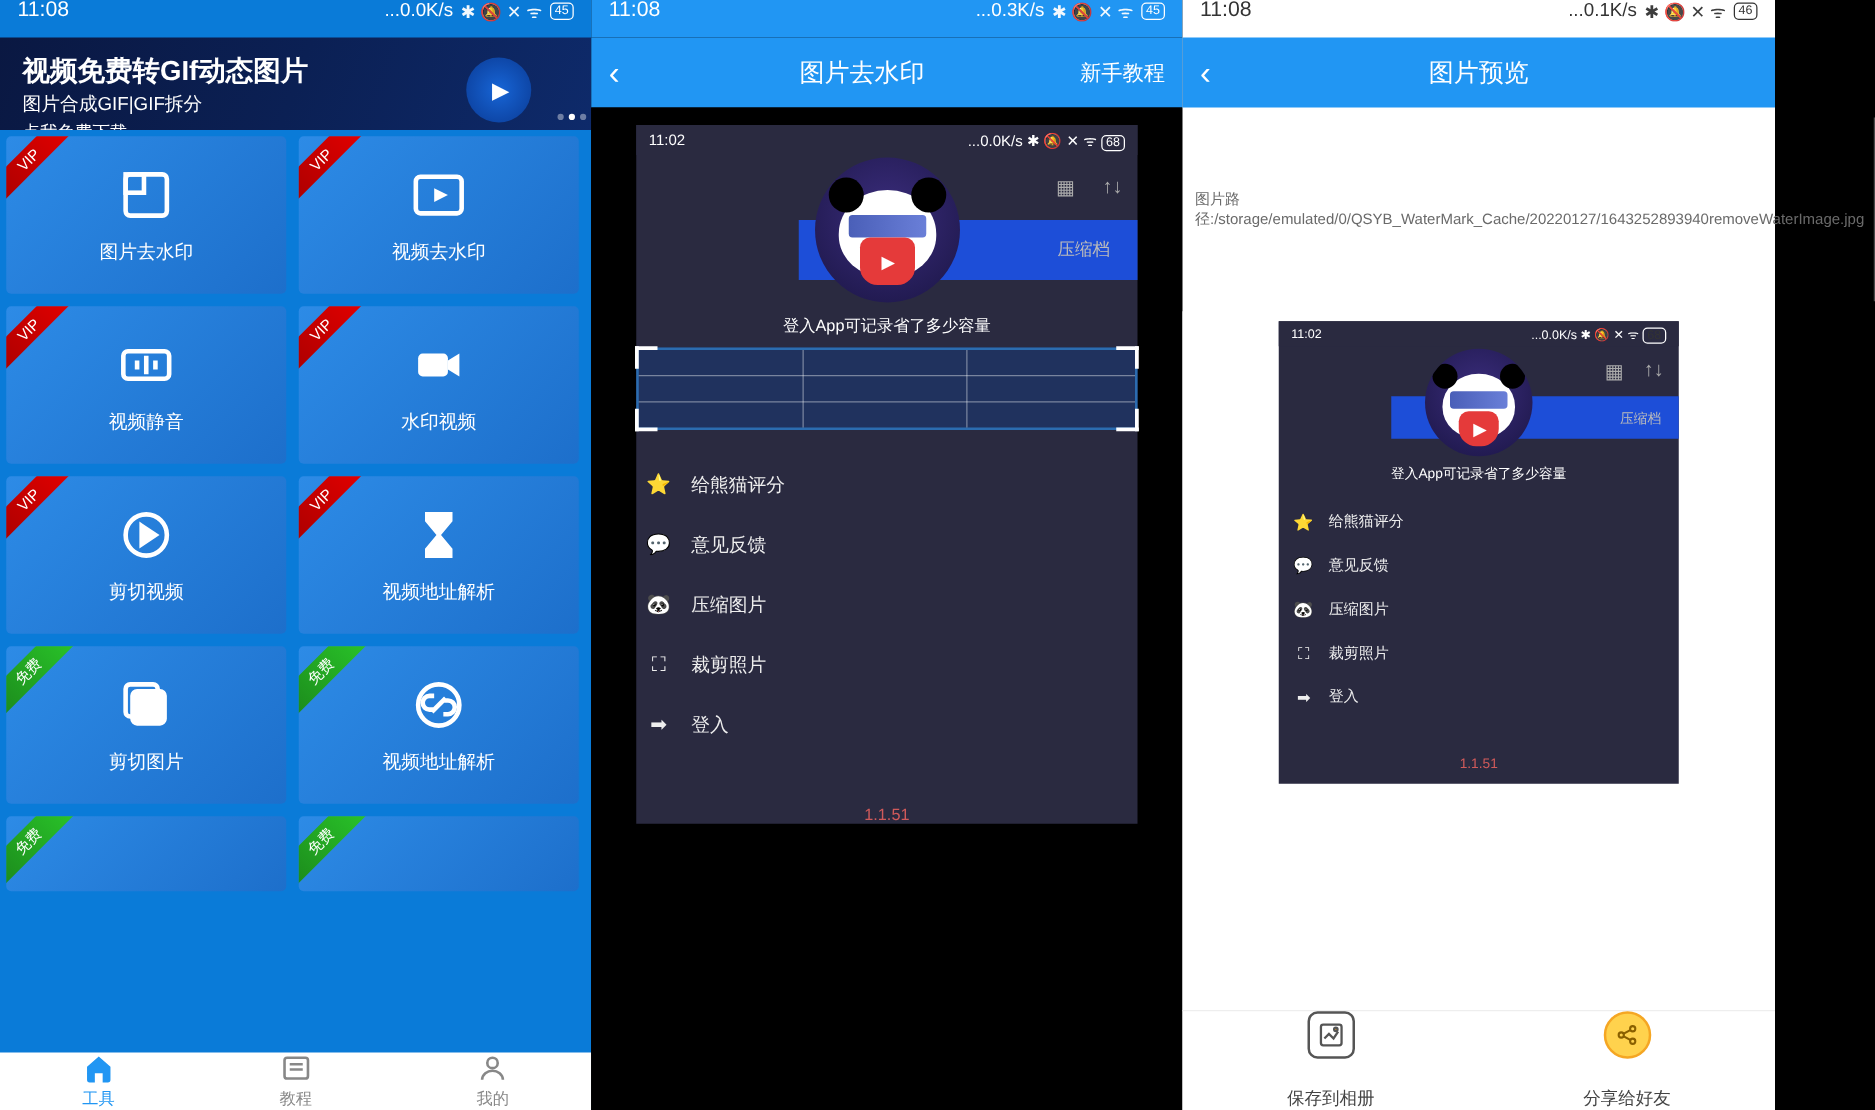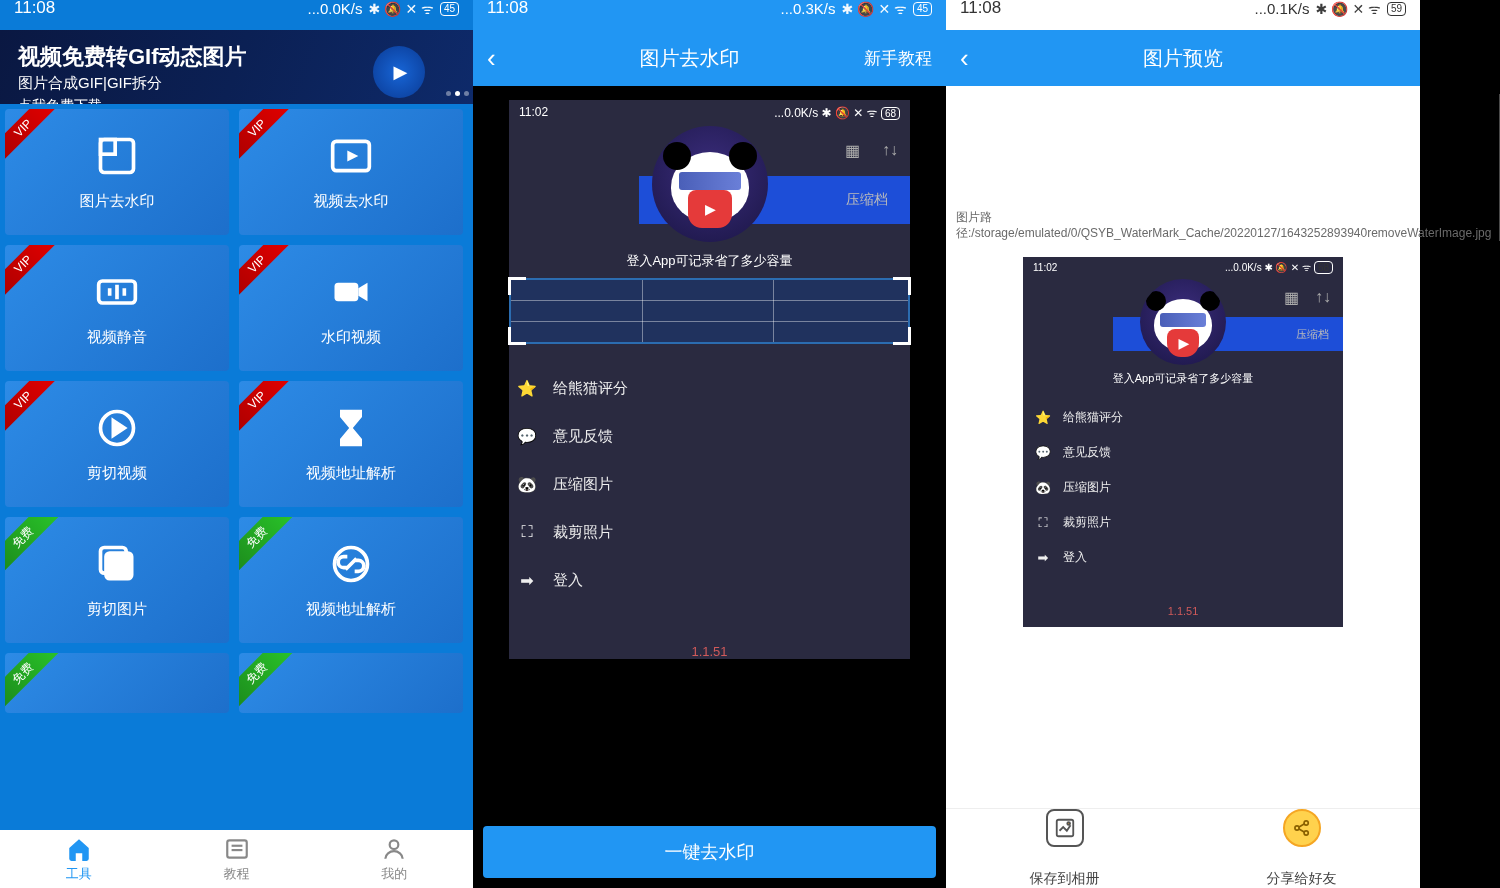--- a/index.html
+++ b/index.html
@@ -34,21 +34,21 @@
 
   .grid { flex: 1; overflow: hidden; padding: 0; }
   .grid-row { display: flex; gap: 10px; padding: 5px 10px 5px 5px;}
   .tile { flex: 1; height: 126px; background: linear-gradient(135deg,#2d8be6,#1d6fcb); border-radius: 4px; display: flex; flex-direction: column; align-items: center; justify-content: center; color: #fff; position: relative; overflow:hidden;}
   .tile .ico { width: 44px; height: 44px; margin-bottom: 14px; display:flex; align-items:center; justify-content:center;}
   .tile .lbl { font-size: 15px; }
   .ribbon { position: absolute; top: 10px; left: -22px; width: 80px; text-align: center; font-size: 12px; color: #fff; padding: 2px 0; transform: rotate(-45deg); }
   .ribbon.vip { background: linear-gradient(90deg,#a00,#e30000); }
   .ribbon.free { background: linear-gradient(90deg,#1c8a1c,#29c229); }
 
-  .tabbar { height: 58px; background: #fff; display: flex; }
+  .tabbar { height: 46px; background: #fff; display: flex; }
   .tab { flex: 1; display: flex; flex-direction: column; align-items: center; justify-content: center; gap: 3px; color: #888; font-size: 13px;}
   .tab.active { color: #2196f3; }
   .tab svg{width:26px;height:26px;}
 
   
   .header2 { height: 56px; background: #2196f3; display: flex; align-items: center; color: #fff; padding: 0 14px; font-size: 20px; }
   .header2 .back { width: 28px; font-size: 26px;}
   .header2 .title { flex: 1; text-align: center; }
   .header2 .right { font-size: 17px; text-align: center; }
   .p2-body { flex: 1; background: #000; position: relative; padding:0 36px; }
@@ -76,21 +76,21 @@
   .menu{margin-top:20px;}
   .menu-item{display:flex;align-items:center;gap:16px;color:#eee;font-size:15px;padding:14px 8px;}
   .menu-item .mi-ico{width:20px;height:20px;display:flex;align-items:center;justify-content:center;font-size:16px;}
   .version{color:#d05a5a;font-size:13px;text-align:center;margin-top:40px;}
   .p2-btn{height:52px;background:#2196f3;color:#fff;font-size:18px;display:flex;align-items:center;justify-content:center;margin:10px;border-radius:4px;}
 
   
   .header3 { height: 56px; background: #2196f3; display: flex; align-items: center; color: #fff; padding: 0 14px; font-size: 20px; }
   .header3 .back{width:28px;font-size:26px;}
   .header3 .title{flex:1;text-align:center;}
-  .p3-path-row{display:flex;align-items:flex-end;padding:8px 10px;gap:8px;}
+  .p3-path-row{display:flex;align-items:center;padding:8px 10px;gap:8px;}
   .p3-path{flex:1;font-size:12px;color:#6a6a6a;line-height:1.3;}
   .p3-open{background:#4a4a4a;color:#f0f0f0;font-size:13px;padding:6px 8px;line-height:1.3;text-align:center;width:58px;}
   .p3-preview{flex:1;background:#fff;display:flex;justify-content:center;align-items:flex-start;padding-top:8px;}
   .p3-img{width:320px;background:#2a2a40;padding-bottom:10px;}
   .p3-img .p2-inner-status{margin-top:0;font-size:10px;height:20px;}
   .p3-img .p2-top{height:40px;gap:16px;}
   .p3-img .p2-comp{height:34px;font-size:11px;padding-right:14px;margin-left:90px;}
   .p3-img .panda{width:86px;height:86px;}
   .p3-img .panda-head{width:58px;height:52px;}
   .p3-img .panda-ear{width:20px;height:20px;top:-8px;}
@@ -321,32 +321,29 @@
             <span>裁剪照片</span>
           </div>
         <div class="menu-item">
             <span class="mi-ico">➡</span>
             <span>登入</span>
           </div>
       </div>
       <div class="version">1.1.51</div>
     </div>
   </div>
-  <div class="p2-btn">
-      <span>一键去水印</span>
-    </div>
 </div>
 
 <div class="phone phone3">
   <div class="status-bar dark">
     <span>11:08</span>
     <div class="status-right">
       <span class="speed">...0.1K/s</span>
       <span class="status-icons">✱ 🔕 ✕ ᯤ</span>
-      <span class="batt">59</span>
+      <span class="batt">46</span>
     </div>
   </div>
   <div class="header3">
     <span class="back">‹</span>
     <span class="title">图片预览</span>
     <span style="width:28px"></span>
   </div>
   <div class="p3-path-row">
     <div class="p3-path">图片路径:/storage/emulated/0/QSYB_WaterMark_Cache/20220127/1643252893940removeWaterImage.jpg</div>
     <div class="p3-open">打开文件所在目录</div>

